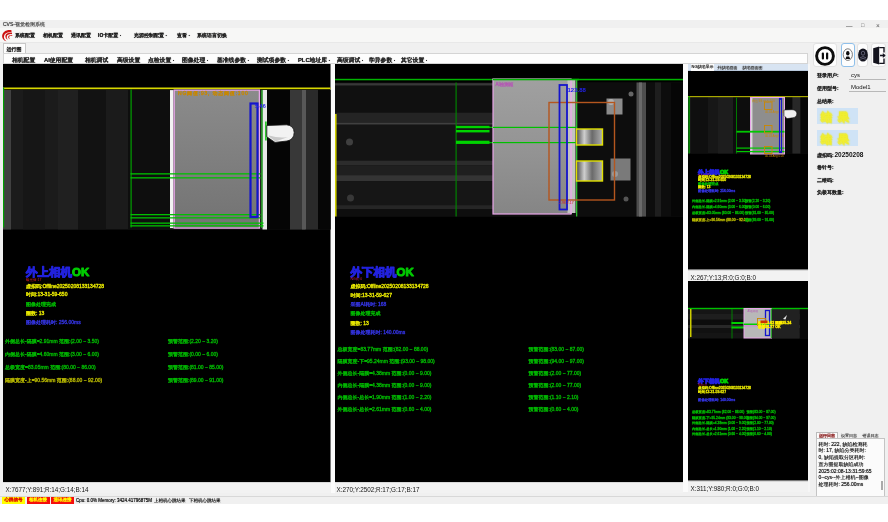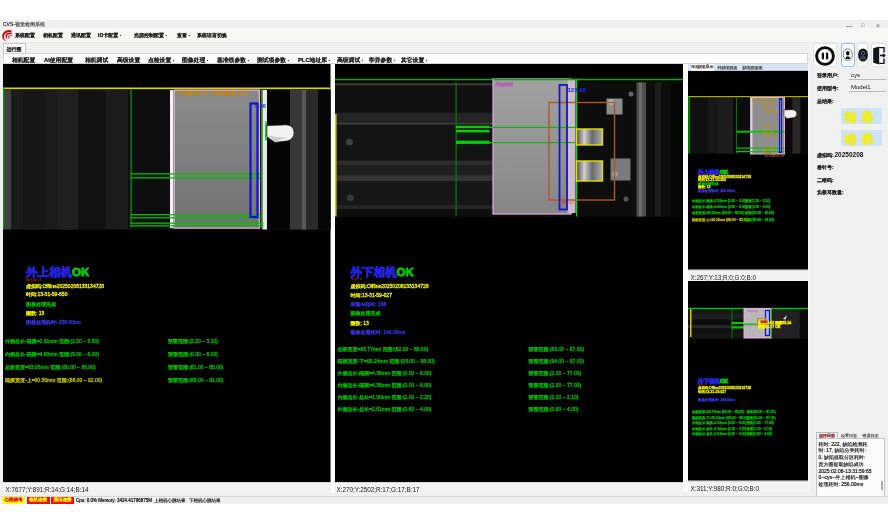--- a/index.html
+++ b/index.html
@@ -19,21 +19,21 @@
   #toolbar{left:3px;top:52.5px;width:805px;height:11px;background:#fdfdfd;border:1px solid #d4d4d4;box-sizing:border-box;}
   #toolbar .t{position:absolute;top:2px;font-size:5.8px;font-weight:bold;color:#222;white-space:nowrap;}
   .statusbar{background:#f2f2f2;border-top:1px solid #d9d9d9;box-sizing:border-box;color:#141414;
              font-family:"Liberation Sans",sans-serif;}
   #botbar{left:0;top:495.5px;width:888px;height:8.5px;background:#f0f0f0;border-top:1px solid #d8d8d8;box-sizing:border-box;}
   .seg{position:absolute;top:497px;width:23px;height:6.5px;font-size:4.5px;font-weight:bold;text-align:center;line-height:6.5px;}
   .btn{position:absolute;top:43px;height:23.5px;background:#fdfdfd;border:1px solid #e2e2e2;border-radius:3px;box-sizing:border-box;}
   .rlab{position:absolute;font-size:5px;font-weight:bold;color:#222;}
   .field{position:absolute;font-size:6px;color:#111;}
   .uline{position:absolute;height:1px;background:#b8b8b8;}
-  .resbox{position:absolute;left:841px;width:40.5px;height:16px;background:#cfe3f6;}
+  .resbox{position:absolute;left:817px;width:40.5px;height:16px;background:#cfe3f6;}
   .resbox span{position:absolute;left:4px;top:2.2px;font-size:11px;font-weight:bold;color:#f0ee30;
                text-shadow:0 0 2px #f0ee30,0.8px 0.8px 1.2px #eae620,-0.8px -0.8px 1.2px #eae620;letter-spacing:6px;white-space:nowrap;}
   svg text.s,svg g.s text{paint-order:stroke;stroke-width:0.35px;stroke-linejoin:round;}
   svg text.sb, svg text.sb tspan{paint-order:stroke;stroke-width:1px;stroke-linejoin:round;}
 </style>
 </head>
 <body>
 <div id="win" class="abs"></div>
 <div id="titlebar" class="abs"></div>
 <div id="title" class="abs cjk">CVS-视觉检测系统</div>

